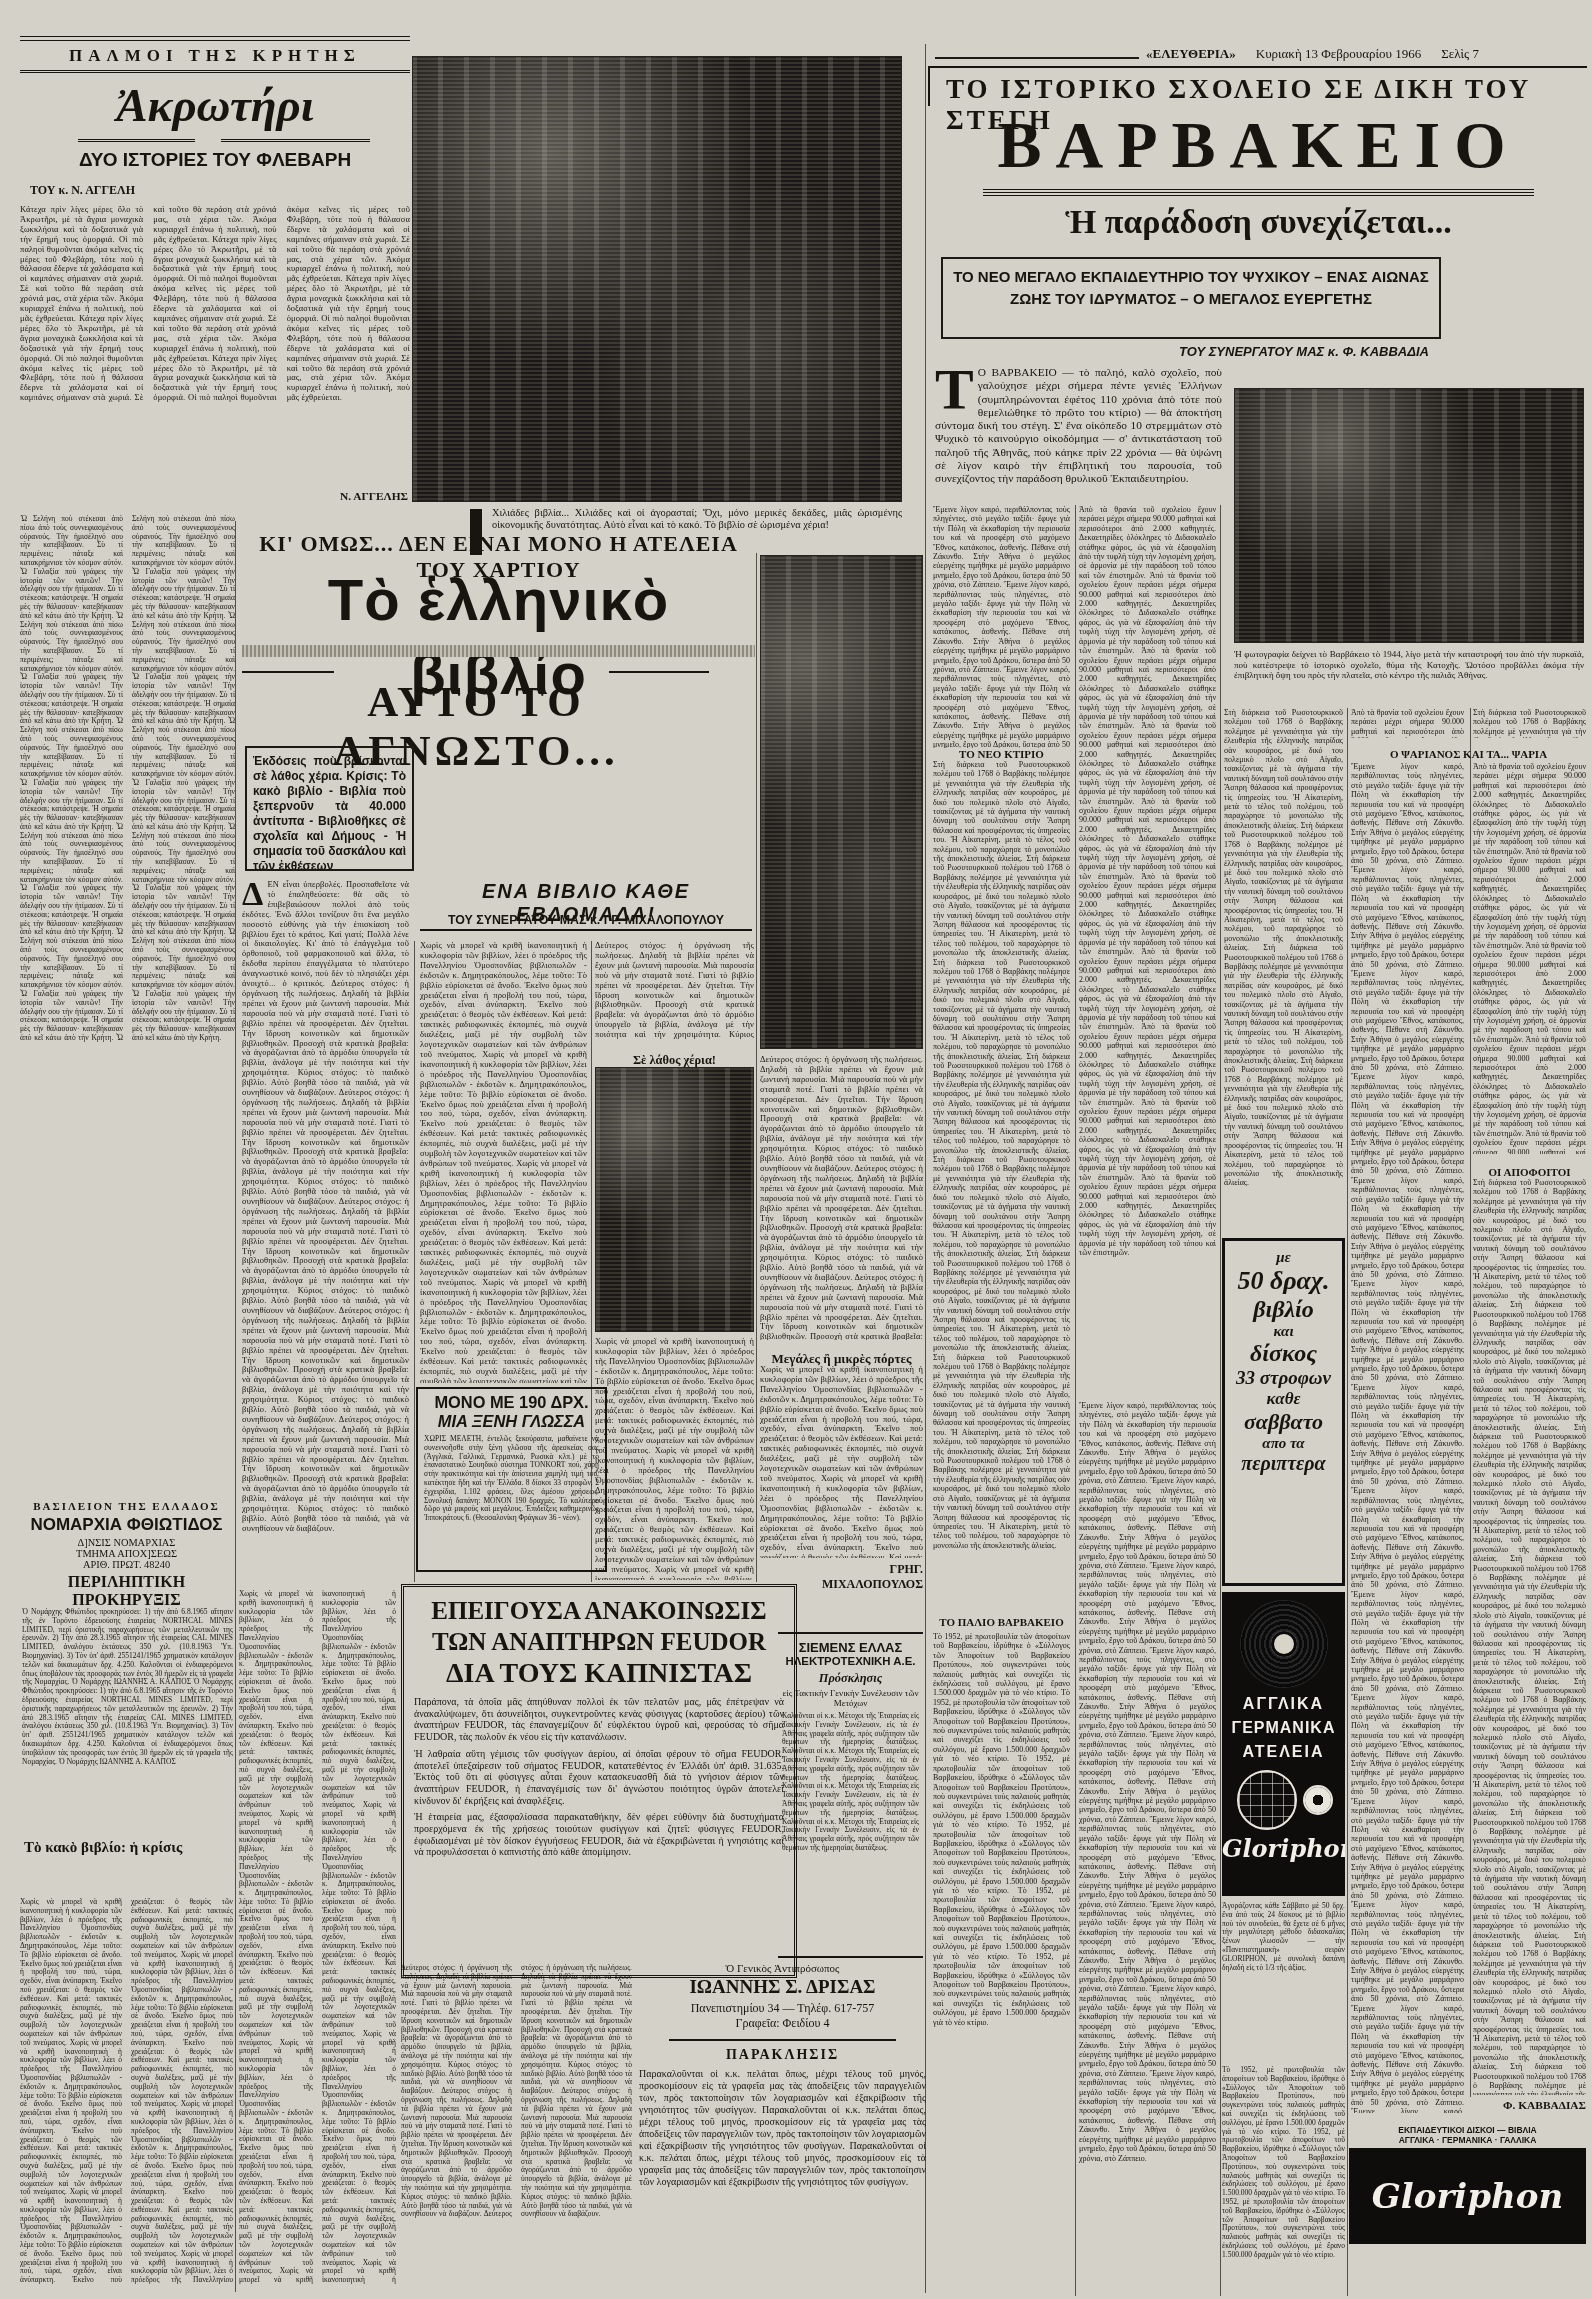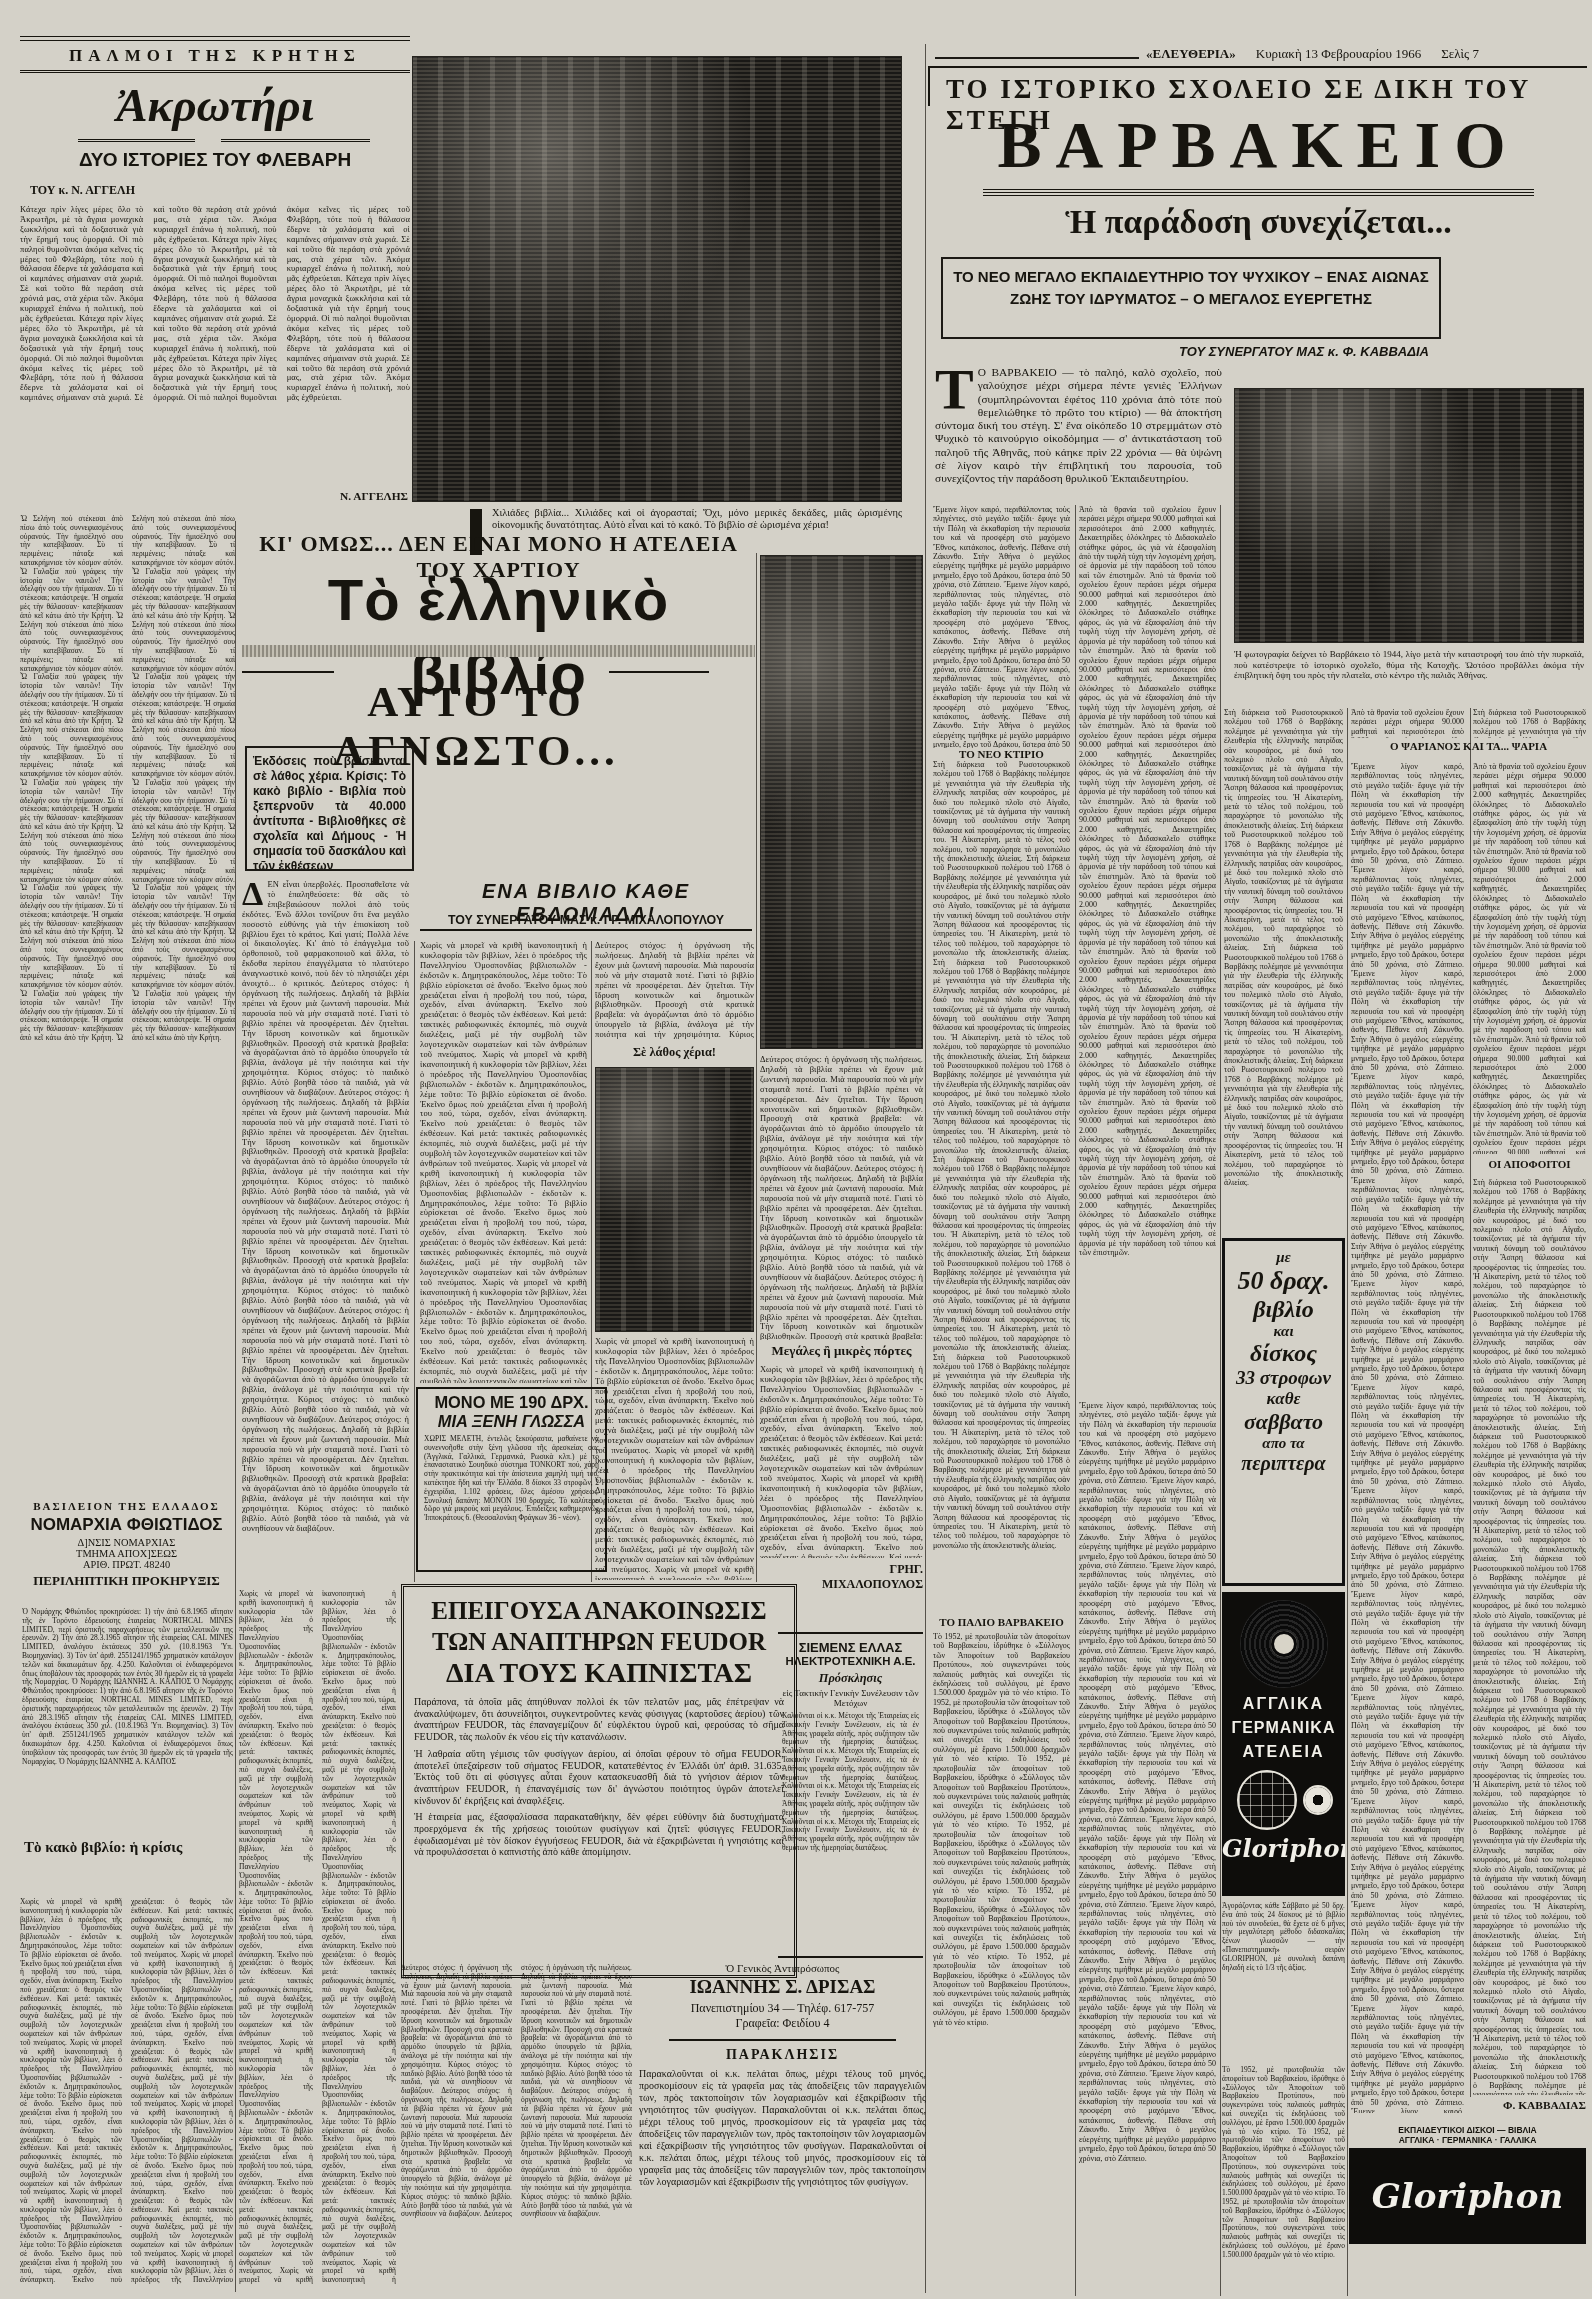--- a/index.html
+++ b/index.html
@@ -24,21 +24,21 @@
   .photo{background:
      radial-gradient(circle at 28% 22%, rgba(235,230,218,.30), transparent 42%),
      radial-gradient(circle at 70% 65%, rgba(235,230,218,.14), transparent 38%),
      repeating-linear-gradient(90deg, rgba(205,200,188,.16) 0 5px, transparent 5px 26px),
      repeating-linear-gradient(0deg,#191816 0 2px,#36332d 2px 4px);
      box-shadow:0 0 0 1px #26241f inset;}
   .dropcap{float:left;font-weight:bold;margin:1px 4px 0 0;line-height:.78;}
   .halftone{background:repeating-linear-gradient(90deg,#8f8b80 0 2px,#c3bfb3 2px 4px);}
   .rules5{background:repeating-linear-gradient(#17150f 0 1px,transparent 1px 3px);}
   .boxed{border:2px solid #1c1a15;}
-  .subhead{font-weight:bold;text-align:center;}
+  .subhead{font-weight:bold;text-align:center;margin-top:8px;}
   .blackbox{background:#0e0d0b;color:#f1efe8;}
   .script{font-family:"DejaVu Serif","Liberation Serif",serif;font-style:italic;font-weight:bold;}
   .record{border-radius:50%;background:repeating-radial-gradient(circle at 50% 50%, #0a0a0a 0 3px, #262626 3px 5px);position:relative;}
   .record .label{position:absolute;left:50%;top:50%;width:26px;height:26px;margin:-13px 0 0 -13px;border-radius:50%;background:#d8d4c8;box-shadow:0 0 0 3px #0a0a0a inset;}
   .globe{border-radius:50%;border:2px solid #e8e5dc;background:
      repeating-linear-gradient(0deg, rgba(238,235,226,.55) 0 1px, transparent 1px 11px),
      repeating-linear-gradient(90deg, rgba(238,235,226,.55) 0 1px, transparent 1px 11px);}
   .disc-sm{border-radius:50%;background:radial-gradient(circle,#0e0d0b 0 30%,#e8e5dc 30% 100%);box-shadow:0 0 0 2px #e8e5dc;}
 </style>
 </head>
@@ -66,21 +66,21 @@
   <div class="abs just clip col3 body-sm" style="left:20px;top:205px;width:390px;height:281px;">Κάτεχα πρὶν λίγες μέρες ὅλο τὸ Ἀκρωτῆρι, μὲ τὰ ἄγρια μοναχικὰ ξωκκλήσια καὶ τὰ δοξαστικὰ γιὰ τὴν ἔρημή τους ὀμορφιά. Οἱ πιὸ παληοὶ θυμοῦνται ἀκόμα κεῖνες τὶς μέρες τοῦ Φλεβάρη, τότε ποὺ ἡ θάλασσα ἔδερνε τὰ χαλάσματα καὶ οἱ καμπάνες σήμαιναν στὰ χωριά. Σὲ καὶ τοῦτο θὰ περάση στὰ χρόνιά μας, στὰ χέρια τῶν. Ἀκόμα κυριαρχεῖ ἐπάνω ἡ πολιτική, ποὺ μᾶς ἐχθρεύεται. Κάτεχα πρὶν λίγες μέρες ὅλο τὸ Ἀκρωτῆρι, μὲ τὰ ἄγρια μοναχικὰ ξωκκλήσια καὶ τὰ δοξαστικὰ γιὰ τὴν ἔρημή τους ὀμορφιά. Οἱ πιὸ παληοὶ θυμοῦνται ἀκόμα κεῖνες τὶς μέρες τοῦ Φλεβάρη, τότε ποὺ ἡ θάλασσα ἔδερνε τὰ χαλάσματα καὶ οἱ καμπάνες σήμαιναν στὰ χωριά. Σὲ καὶ τοῦτο θὰ περάση στὰ χρόνιά μας, στὰ χέρια τῶν. Ἀκόμα κυριαρχεῖ ἐπάνω ἡ πολιτική, ποὺ μᾶς ἐχθρεύεται. Κάτεχα πρὶν λίγες μέρες ὅλο τὸ Ἀκρωτῆρι, μὲ τὰ ἄγρια μοναχικὰ ξωκκλήσια καὶ τὰ δοξαστικὰ γιὰ τὴν ἔρημή τους ὀμορφιά. Οἱ πιὸ παληοὶ θυμοῦνται ἀκόμα κεῖνες τὶς μέρες τοῦ Φλεβάρη, τότε ποὺ ἡ θάλασσα ἔδερνε τὰ χαλάσματα καὶ οἱ καμπάνες σήμαιναν στὰ χωριά. Σὲ καὶ τοῦτο θὰ περάση στὰ χρόνιά μας, στὰ χέρια τῶν. Ἀκόμα κυριαρχεῖ ἐπάνω ἡ πολιτική, ποὺ μᾶς ἐχθρεύεται. Κάτεχα πρὶν λίγες μέρες ὅλο τὸ Ἀκρωτῆρι, μὲ τὰ ἄγρια μοναχικὰ ξωκκλήσια καὶ τὰ δοξαστικὰ γιὰ τὴν ἔρημή τους ὀμορφιά. Οἱ πιὸ παληοὶ θυμοῦνται ἀκόμα κεῖνες τὶς μέρες τοῦ Φλεβάρη, τότε ποὺ ἡ θάλασσα ἔδερνε τὰ χαλάσματα καὶ οἱ καμπάνες σήμαιναν στὰ χωριά. Σὲ καὶ τοῦτο θὰ περάση στὰ χρόνιά μας, στὰ χέρια τῶν. Ἀκόμα κυριαρχεῖ ἐπάνω ἡ πολιτική, ποὺ μᾶς ἐχθρεύεται. Κάτεχα πρὶν λίγες μέρες ὅλο τὸ Ἀκρωτῆρι, μὲ τὰ ἄγρια μοναχικὰ ξωκκλήσια καὶ τὰ δοξαστικὰ γιὰ τὴν ἔρημή τους ὀμορφιά. Οἱ πιὸ παληοὶ θυμοῦνται ἀκόμα κεῖνες τὶς μέρες τοῦ Φλεβάρη, τότε ποὺ ἡ θάλασσα ἔδερνε τὰ χαλάσματα καὶ οἱ καμπάνες σήμαιναν στὰ χωριά. Σὲ καὶ τοῦτο θὰ περάση στὰ χρόνιά μας, στὰ χέρια τῶν. Ἀκόμα κυριαρχεῖ ἐπάνω ἡ πολιτική, ποὺ μᾶς ἐχθρεύεται.</div>
   <div class="abs ser b rgt" style="left:297px;top:490px;width:111px;font-size:11.4px;background:#d4d1c8;">Ν. ΑΓΓΕΛΗΣ</div>
   <div class="abs just clip col2 body-xs" style="left:20px;top:515px;width:215px;height:979px;">Ὦ Σελήνη ποὺ στέκεσαι ἀπὸ πίσω ἀπὸ τοὺς συννεφιασμένους οὐρανούς. Τὴν ἡμισέληνό σου τὴν κατεβίβασαν. Σὺ τί περιμένεις; πάταξε καὶ κατακρήμνισε τὸν κόσμον αὐτόν. Ὦ Γαλαξία ποὺ γράφεις τὴν ἱστορία τῶν ναυτῶν! Τὴν ἀδελφήν σου τὴν ἠτίμασαν. Σὺ τί στέκεσαι; κατάστρεψε. Ἡ σημαία μὲς τὴν θάλασσαν· κατεβήκασαν ἀπὸ κεῖ κάτω ἀπὸ τὴν Κρήτη. Ὦ Σελήνη ποὺ στέκεσαι ἀπὸ πίσω ἀπὸ τοὺς συννεφιασμένους οὐρανούς. Τὴν ἡμισέληνό σου τὴν κατεβίβασαν. Σὺ τί περιμένεις; πάταξε καὶ κατακρήμνισε τὸν κόσμον αὐτόν. Ὦ Γαλαξία ποὺ γράφεις τὴν ἱστορία τῶν ναυτῶν! Τὴν ἀδελφήν σου τὴν ἠτίμασαν. Σὺ τί στέκεσαι; κατάστρεψε. Ἡ σημαία μὲς τὴν θάλασσαν· κατεβήκασαν ἀπὸ κεῖ κάτω ἀπὸ τὴν Κρήτη. Ὦ Σελήνη ποὺ στέκεσαι ἀπὸ πίσω ἀπὸ τοὺς συννεφιασμένους οὐρανούς. Τὴν ἡμισέληνό σου τὴν κατεβίβασαν. Σὺ τί περιμένεις; πάταξε καὶ κατακρήμνισε τὸν κόσμον αὐτόν. Ὦ Γαλαξία ποὺ γράφεις τὴν ἱστορία τῶν ναυτῶν! Τὴν ἀδελφήν σου τὴν ἠτίμασαν. Σὺ τί στέκεσαι; κατάστρεψε. Ἡ σημαία μὲς τὴν θάλασσαν· κατεβήκασαν ἀπὸ κεῖ κάτω ἀπὸ τὴν Κρήτη. Ὦ Σελήνη ποὺ στέκεσαι ἀπὸ πίσω ἀπὸ τοὺς συννεφιασμένους οὐρανούς. Τὴν ἡμισέληνό σου τὴν κατεβίβασαν. Σὺ τί περιμένεις; πάταξε καὶ κατακρήμνισε τὸν κόσμον αὐτόν. Ὦ Γαλαξία ποὺ γράφεις τὴν ἱστορία τῶν ναυτῶν! Τὴν ἀδελφήν σου τὴν ἠτίμασαν. Σὺ τί στέκεσαι; κατάστρεψε. Ἡ σημαία μὲς τὴν θάλασσαν· κατεβήκασαν ἀπὸ κεῖ κάτω ἀπὸ τὴν Κρήτη. Ὦ Σελήνη ποὺ στέκεσαι ἀπὸ πίσω ἀπὸ τοὺς συννεφιασμένους οὐρανούς. Τὴν ἡμισέληνό σου τὴν κατεβίβασαν. Σὺ τί περιμένεις; πάταξε καὶ κατακρήμνισε τὸν κόσμον αὐτόν. Ὦ Γαλαξία ποὺ γράφεις τὴν ἱστορία τῶν ναυτῶν! Τὴν ἀδελφήν σου τὴν ἠτίμασαν. Σὺ τί στέκεσαι; κατάστρεψε. Ἡ σημαία μὲς τὴν θάλασσαν· κατεβήκασαν ἀπὸ κεῖ κάτω ἀπὸ τὴν Κρήτη. Ὦ Σελήνη ποὺ στέκεσαι ἀπὸ πίσω ἀπὸ τοὺς συννεφιασμένους οὐρανούς. Τὴν ἡμισέληνό σου τὴν κατεβίβασαν. Σὺ τί περιμένεις; πάταξε καὶ κατακρήμνισε τὸν κόσμον αὐτόν. Ὦ Γαλαξία ποὺ γράφεις τὴν ἱστορία τῶν ναυτῶν! Τὴν ἀδελφήν σου τὴν ἠτίμασαν. Σὺ τί στέκεσαι; κατάστρεψε. Ἡ σημαία μὲς τὴν θάλασσαν· κατεβήκασαν ἀπὸ κεῖ κάτω ἀπὸ τὴν Κρήτη. Ὦ Σελήνη ποὺ στέκεσαι ἀπὸ πίσω ἀπὸ τοὺς συννεφιασμένους οὐρανούς. Τὴν ἡμισέληνό σου τὴν κατεβίβασαν. Σὺ τί περιμένεις; πάταξε καὶ κατακρήμνισε τὸν κόσμον αὐτόν. Ὦ Γαλαξία ποὺ γράφεις τὴν ἱστορία τῶν ναυτῶν! Τὴν ἀδελφήν σου τὴν ἠτίμασαν. Σὺ τί στέκεσαι; κατάστρεψε. Ἡ σημαία μὲς τὴν θάλασσαν· κατεβήκασαν ἀπὸ κεῖ κάτω ἀπὸ τὴν Κρήτη. Ὦ Σελήνη ποὺ στέκεσαι ἀπὸ πίσω ἀπὸ τοὺς συννεφιασμένους οὐρανούς. Τὴν ἡμισέληνό σου τὴν κατεβίβασαν. Σὺ τί περιμένεις; πάταξε καὶ κατακρήμνισε τὸν κόσμον αὐτόν. Ὦ Γαλαξία ποὺ γράφεις τὴν ἱστορία τῶν ναυτῶν! Τὴν ἀδελφήν σου τὴν ἠτίμασαν. Σὺ τί στέκεσαι; κατάστρεψε. Ἡ σημαία μὲς τὴν θάλασσαν· κατεβήκασαν ἀπὸ κεῖ κάτω ἀπὸ τὴν Κρήτη. Ὦ Σελήνη ποὺ στέκεσαι ἀπὸ πίσω ἀπὸ τοὺς συννεφιασμένους οὐρανούς. Τὴν ἡμισέληνό σου τὴν κατεβίβασαν. Σὺ τί περιμένεις; πάταξε καὶ κατακρήμνισε τὸν κόσμον αὐτόν. Ὦ Γαλαξία ποὺ γράφεις τὴν ἱστορία τῶν ναυτῶν! Τὴν ἀδελφήν σου τὴν ἠτίμασαν. Σὺ τί στέκεσαι; κατάστρεψε. Ἡ σημαία μὲς τὴν θάλασσαν· κατεβήκασαν ἀπὸ κεῖ κάτω ἀπὸ τὴν Κρήτη. Ὦ Σελήνη ποὺ στέκεσαι ἀπὸ πίσω ἀπὸ τοὺς συννεφιασμένους οὐρανούς. Τὴν ἡμισέληνό σου τὴν κατεβίβασαν. Σὺ τί περιμένεις; πάταξε καὶ κατακρήμνισε τὸν κόσμον αὐτόν. Ὦ Γαλαξία ποὺ γράφεις τὴν ἱστορία τῶν ναυτῶν! Τὴν ἀδελφήν σου τὴν ἠτίμασαν. Σὺ τί στέκεσαι; κατάστρεψε. Ἡ σημαία μὲς τὴν θάλασσαν· κατεβήκασαν ἀπὸ κεῖ κάτω ἀπὸ τὴν Κρήτη.</div>
 
   <div class="abs ctr" style="left:20px;top:1500px;width:213px;">
     <div class="ser b" style="font-size:11px;letter-spacing:2px;">ΒΑΣΙΛΕΙΟΝ ΤΗΣ ΕΛΛΑΔΟΣ</div>
     <div class="san b" style="font-size:17px;margin-top:3px;">ΝΟΜΑΡΧΙΑ ΦΘΙΩΤΙΔΟΣ</div>
     <div class="ser" style="font-size:10.4px;margin-top:2px;">Δ]ΝΣΙΣ ΝΟΜΑΡΧΙΑΣ</div>
     <div class="ser" style="font-size:10.4px;">ΤΜΗΜΑ ΑΠΟΧ]ΣΕΩΣ</div>
     <div class="ser" style="font-size:10.4px;">ΑΡΙΘ. ΠΡΩΤ. 48240</div>
-    <div class="ser b" style="font-size:13px;margin-top:3px;">ΠΕΡΙΛΗΠΤΙΚΗ ΠΡΟΚΗΡΥΞΙΣ</div>
+    <div class="ser b" style="font-size:16px;margin-top:3px;">ΠΕΡΙΛΗΠΤΙΚΗ ΠΡΟΚΗΡΥΞΙΣ</div>
   </div>
   <div class="abs just clip body-xs" style="left:22px;top:1608px;width:211px;height:223px;">Ὁ Νομάρχης Φθιώτιδος προκηρύσσει: 1) τὴν ἀπὸ 6.8.1965 αἴτησιν τῆς ἐν Τορόντο ἑδρευούσης ἑταιρείας NORTHCAL MINES LIMITED, περὶ ὁριστικῆς παραχωρήσεως τῶν μεταλλευτικῶν της ἐρευνῶν. 2) Τὴν ἀπὸ 28.3.1965 αἴτησιν τῆς ἑταιρείας CAL MINES LIMITED, ἀναλόγου ἐκτάσεως 350 χιλ. (10.8.1963 Ὑπ. Βιομηχανίας). 3) Τὸν ὑπ' ἀριθ. 2551241/1965 χρηματικὸν κατάλογον τελῶν καὶ δικαιωμάτων δρχ. 4.250. Καλοῦνται οἱ ἐνδιαφερόμενοι ὅπως ὑποβάλουν τὰς προσφοράς των ἐντὸς 30 ἡμερῶν εἰς τὰ γραφεῖα τῆς Νομαρχίας. Ὁ Νομάρχης ΙΩΑΝΝΗΣ Α. ΚΑΛΠΟΣ Ὁ Νομάρχης Φθιώτιδος προκηρύσσει: 1) τὴν ἀπὸ 6.8.1965 αἴτησιν τῆς ἐν Τορόντο ἑδρευούσης ἑταιρείας NORTHCAL MINES LIMITED, περὶ ὁριστικῆς παραχωρήσεως τῶν μεταλλευτικῶν της ἐρευνῶν. 2) Τὴν ἀπὸ 28.3.1965 αἴτησιν τῆς ἑταιρείας CAL MINES LIMITED, ἀναλόγου ἐκτάσεως 350 χιλ. (10.8.1963 Ὑπ. Βιομηχανίας). 3) Τὸν ὑπ' ἀριθ. 2551241/1965 χρηματικὸν κατάλογον τελῶν καὶ δικαιωμάτων δρχ. 4.250. Καλοῦνται οἱ ἐνδιαφερόμενοι ὅπως ὑποβάλουν τὰς προσφοράς των ἐντὸς 30 ἡμερῶν εἰς τὰ γραφεῖα τῆς Νομαρχίας. Ὁ Νομάρχης ΙΩΑΝΝΗΣ Α. ΚΑΛΠΟΣ</div>
   <div class="abs ser b" style="left:24px;top:1839px;width:175px;font-size:15px;line-height:17px;">Τὸ κακὸ βιβλίο: ἡ κρίσις</div>
   <div class="abs just clip col2 body-xs" style="left:20px;top:1898px;width:213px;height:394px;">Χωρὶς νὰ μπορεῖ νὰ κριθῆ ἱκανοποιητικὴ ἡ κυκλοφορία τῶν βιβλίων, λέει ὁ πρόεδρος τῆς Πανελληνίου Ὁμοσπονδίας βιβλιοπωλῶν - ἐκδοτῶν κ. Δημητρακόπουλος, λέμε τοῦτο: Τὸ βιβλίο εὑρίσκεται σὲ ἄνοδο. Ἐκεῖνο ὅμως ποὺ χρειάζεται εἶναι ἡ προβολή του πού, τώρα, σχεδόν, εἶναι ἀνύπαρκτη. Ἐκεῖνο ποὺ χρειάζεται: ὁ θεσμὸς τῶν ἐκθέσεων. Καὶ μετά: τακτικὲς ραδιοφωνικὲς ἐκπομπές, πιὸ συχνὰ διαλέξεις, μαζὶ μὲ τὴν συμβολὴ τῶν λογοτεχνικῶν σωματείων καὶ τῶν ἀνθρώπων τοῦ πνεύματος. Χωρὶς νὰ μπορεῖ νὰ κριθῆ ἱκανοποιητικὴ ἡ κυκλοφορία τῶν βιβλίων, λέει ὁ πρόεδρος τῆς Πανελληνίου Ὁμοσπονδίας βιβλιοπωλῶν - ἐκδοτῶν κ. Δημητρακόπουλος, λέμε τοῦτο: Τὸ βιβλίο εὑρίσκεται σὲ ἄνοδο. Ἐκεῖνο ὅμως ποὺ χρειάζεται εἶναι ἡ προβολή του πού, τώρα, σχεδόν, εἶναι ἀνύπαρκτη. Ἐκεῖνο ποὺ χρειάζεται: ὁ θεσμὸς τῶν ἐκθέσεων. Καὶ μετά: τακτικὲς ραδιοφωνικὲς ἐκπομπές, πιὸ συχνὰ διαλέξεις, μαζὶ μὲ τὴν συμβολὴ τῶν λογοτεχνικῶν σωματείων καὶ τῶν ἀνθρώπων τοῦ πνεύματος. Χωρὶς νὰ μπορεῖ νὰ κριθῆ ἱκανοποιητικὴ ἡ κυκλοφορία τῶν βιβλίων, λέει ὁ πρόεδρος τῆς Πανελληνίου Ὁμοσπονδίας βιβλιοπωλῶν - ἐκδοτῶν κ. Δημητρακόπουλος, λέμε τοῦτο: Τὸ βιβλίο εὑρίσκεται σὲ ἄνοδο. Ἐκεῖνο ὅμως ποὺ χρειάζεται εἶναι ἡ προβολή του πού, τώρα, σχεδόν, εἶναι ἀνύπαρκτη. Ἐκεῖνο ποὺ χρειάζεται: ὁ θεσμὸς τῶν ἐκθέσεων. Καὶ μετά: τακτικὲς ραδιοφωνικὲς ἐκπομπές, πιὸ συχνὰ διαλέξεις, μαζὶ μὲ τὴν συμβολὴ τῶν λογοτεχνικῶν σωματείων καὶ τῶν ἀνθρώπων τοῦ πνεύματος. Χωρὶς νὰ μπορεῖ νὰ κριθῆ ἱκανοποιητικὴ ἡ κυκλοφορία τῶν βιβλίων, λέει ὁ πρόεδρος τῆς Πανελληνίου Ὁμοσπονδίας βιβλιοπωλῶν - ἐκδοτῶν κ. Δημητρακόπουλος, λέμε τοῦτο: Τὸ βιβλίο εὑρίσκεται σὲ ἄνοδο. Ἐκεῖνο ὅμως ποὺ χρειάζεται εἶναι ἡ προβολή του πού, τώρα, σχεδόν, εἶναι ἀνύπαρκτη. Ἐκεῖνο ποὺ χρειάζεται: ὁ θεσμὸς τῶν ἐκθέσεων. Καὶ μετά: τακτικὲς ραδιοφωνικὲς ἐκπομπές, πιὸ συχνὰ διαλέξεις, μαζὶ μὲ τὴν συμβολὴ τῶν λογοτεχνικῶν σωματείων καὶ τῶν ἀνθρώπων τοῦ πνεύματος. Χωρὶς νὰ μπορεῖ νὰ κριθῆ ἱκανοποιητικὴ ἡ κυκλοφορία τῶν βιβλίων, λέει ὁ πρόεδρος τῆς Πανελληνίου Ὁμοσπονδίας βιβλιοπωλῶν - ἐκδοτῶν κ. Δημητρακόπουλος, λέμε τοῦτο: Τὸ βιβλίο εὑρίσκεται σὲ ἄνοδο. Ἐκεῖνο ὅμως ποὺ χρειάζεται εἶναι ἡ προβολή του πού, τώρα, σχεδόν, εἶναι ἀνύπαρκτη. Ἐκεῖνο ποὺ χρειάζεται: ὁ θεσμὸς τῶν ἐκθέσεων. Καὶ μετά: τακτικὲς ραδιοφωνικὲς ἐκπομπές, πιὸ συχνὰ διαλέξεις, μαζὶ μὲ τὴν συμβολὴ τῶν λογοτεχνικῶν σωματείων καὶ τῶν ἀνθρώπων τοῦ πνεύματος. Χωρὶς νὰ μπορεῖ νὰ κριθῆ ἱκανοποιητικὴ ἡ κυκλοφορία τῶν βιβλίων, λέει ὁ πρόεδρος τῆς Πανελληνίου Ὁμοσπονδίας βιβλιοπωλῶν - ἐκδοτῶν κ. Δημητρακόπουλος, λέμε τοῦτο: Τὸ βιβλίο εὑρίσκεται σὲ ἄνοδο. Ἐκεῖνο ὅμως ποὺ χρειάζεται εἶναι ἡ προβολή του πού, τώρα, σχεδόν, εἶναι ἀνύπαρκτη. Ἐκεῖνο ποὺ χρειάζεται: ὁ θεσμὸς τῶν ἐκθέσεων. Καὶ μετά: τακτικὲς ραδιοφωνικὲς ἐκπομπές, πιὸ συχνὰ διαλέξεις, μαζὶ μὲ τὴν συμβολὴ τῶν λογοτεχνικῶν σωματείων καὶ τῶν ἀνθρώπων τοῦ πνεύματος.</div>
 
   <div class="abs photo" style="left:412px;top:56px;width:490px;height:446px;"></div>
   <div class="abs" style="left:470px;top:509px;width:12px;height:46px;background:#17150f;"></div>
   <div class="abs just clip" style="left:492px;top:507px;width:410px;height:66px;font-size:10.4px;line-height:12.4px;">Χιλιάδες βιβλία... Χιλιάδες καὶ οἱ ἀγορασταί; Ὄχι, μόνο μερικὲς δεκάδες, μιᾶς ὡρισμένης οἰκονομικῆς δυνατότητας. Αὐτὸ εἶναι καὶ τὸ κακό. Τὸ βιβλίο σὲ ὡρισμένα χέρια!</div>
 
   <div class="abs ser b ctr" style="left:242px;top:531px;width:513px;font-size:22px;letter-spacing:1px;">ΚΙ' ΟΜΩΣ... ΔΕΝ ΕΙΝΑΙ ΜΟΝΟ Η ΑΤΕΛΕΙΑ ΤΟΥ ΧΑΡΤΙΟΥ</div>

